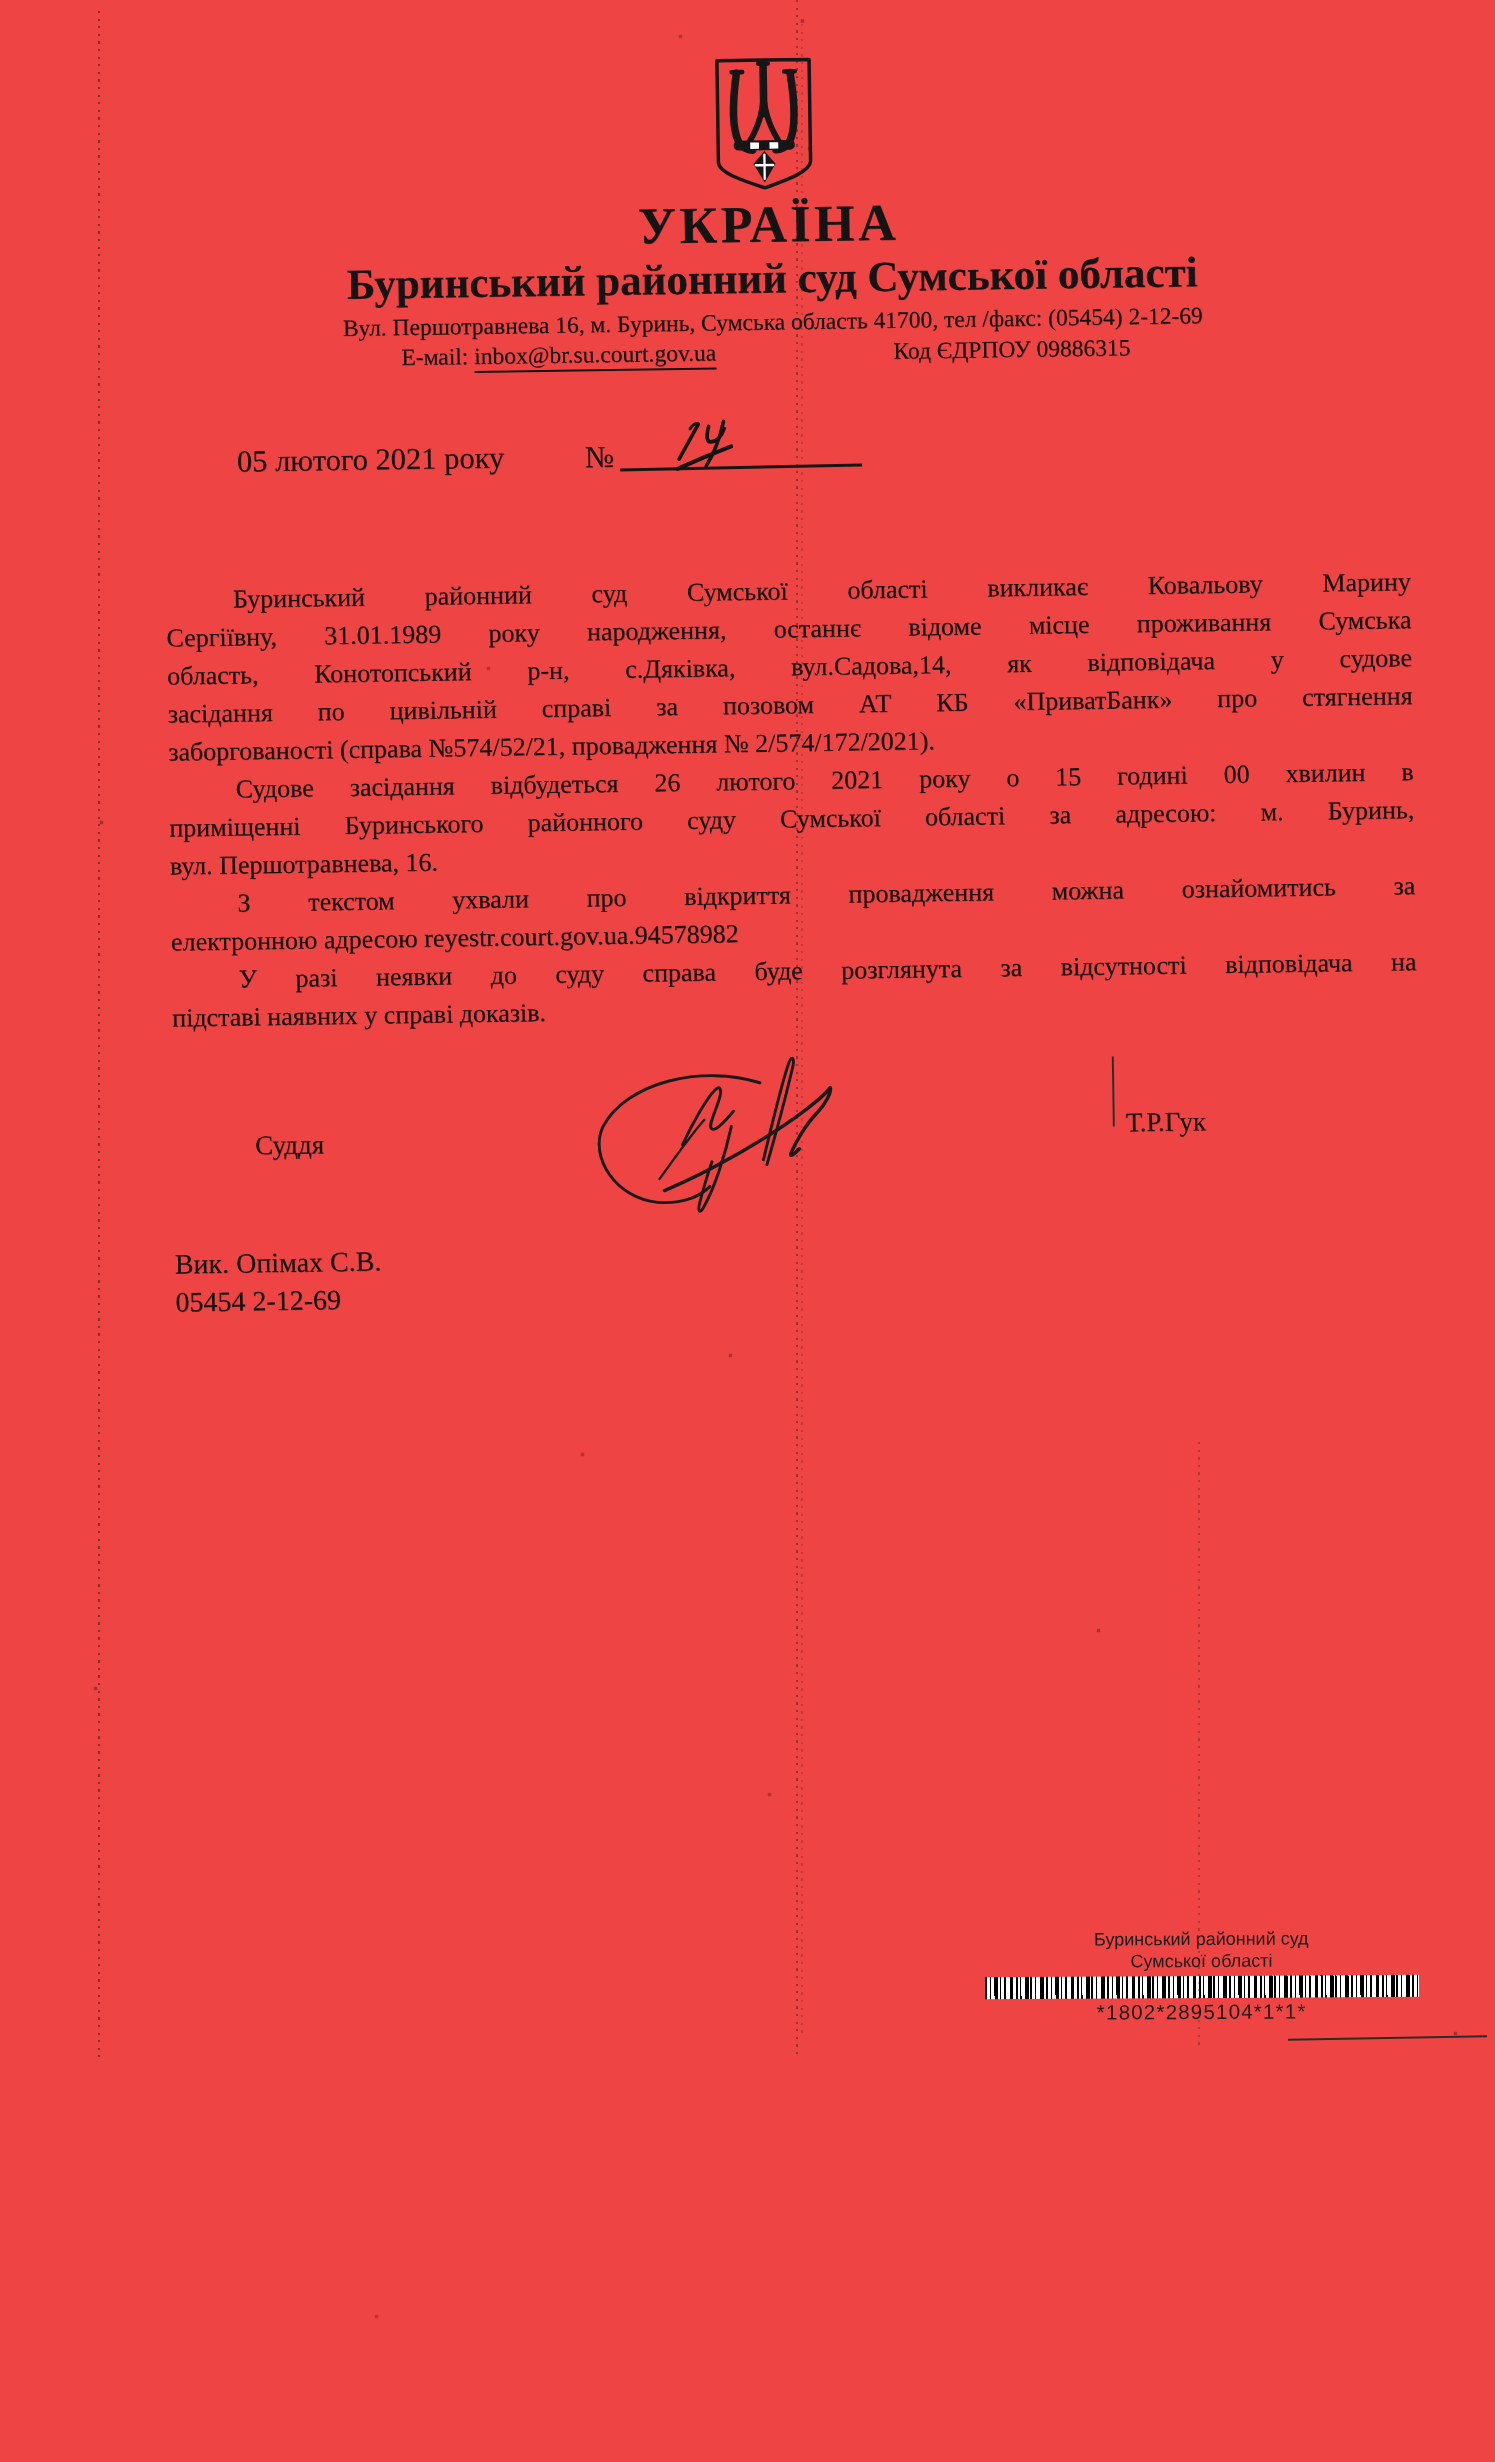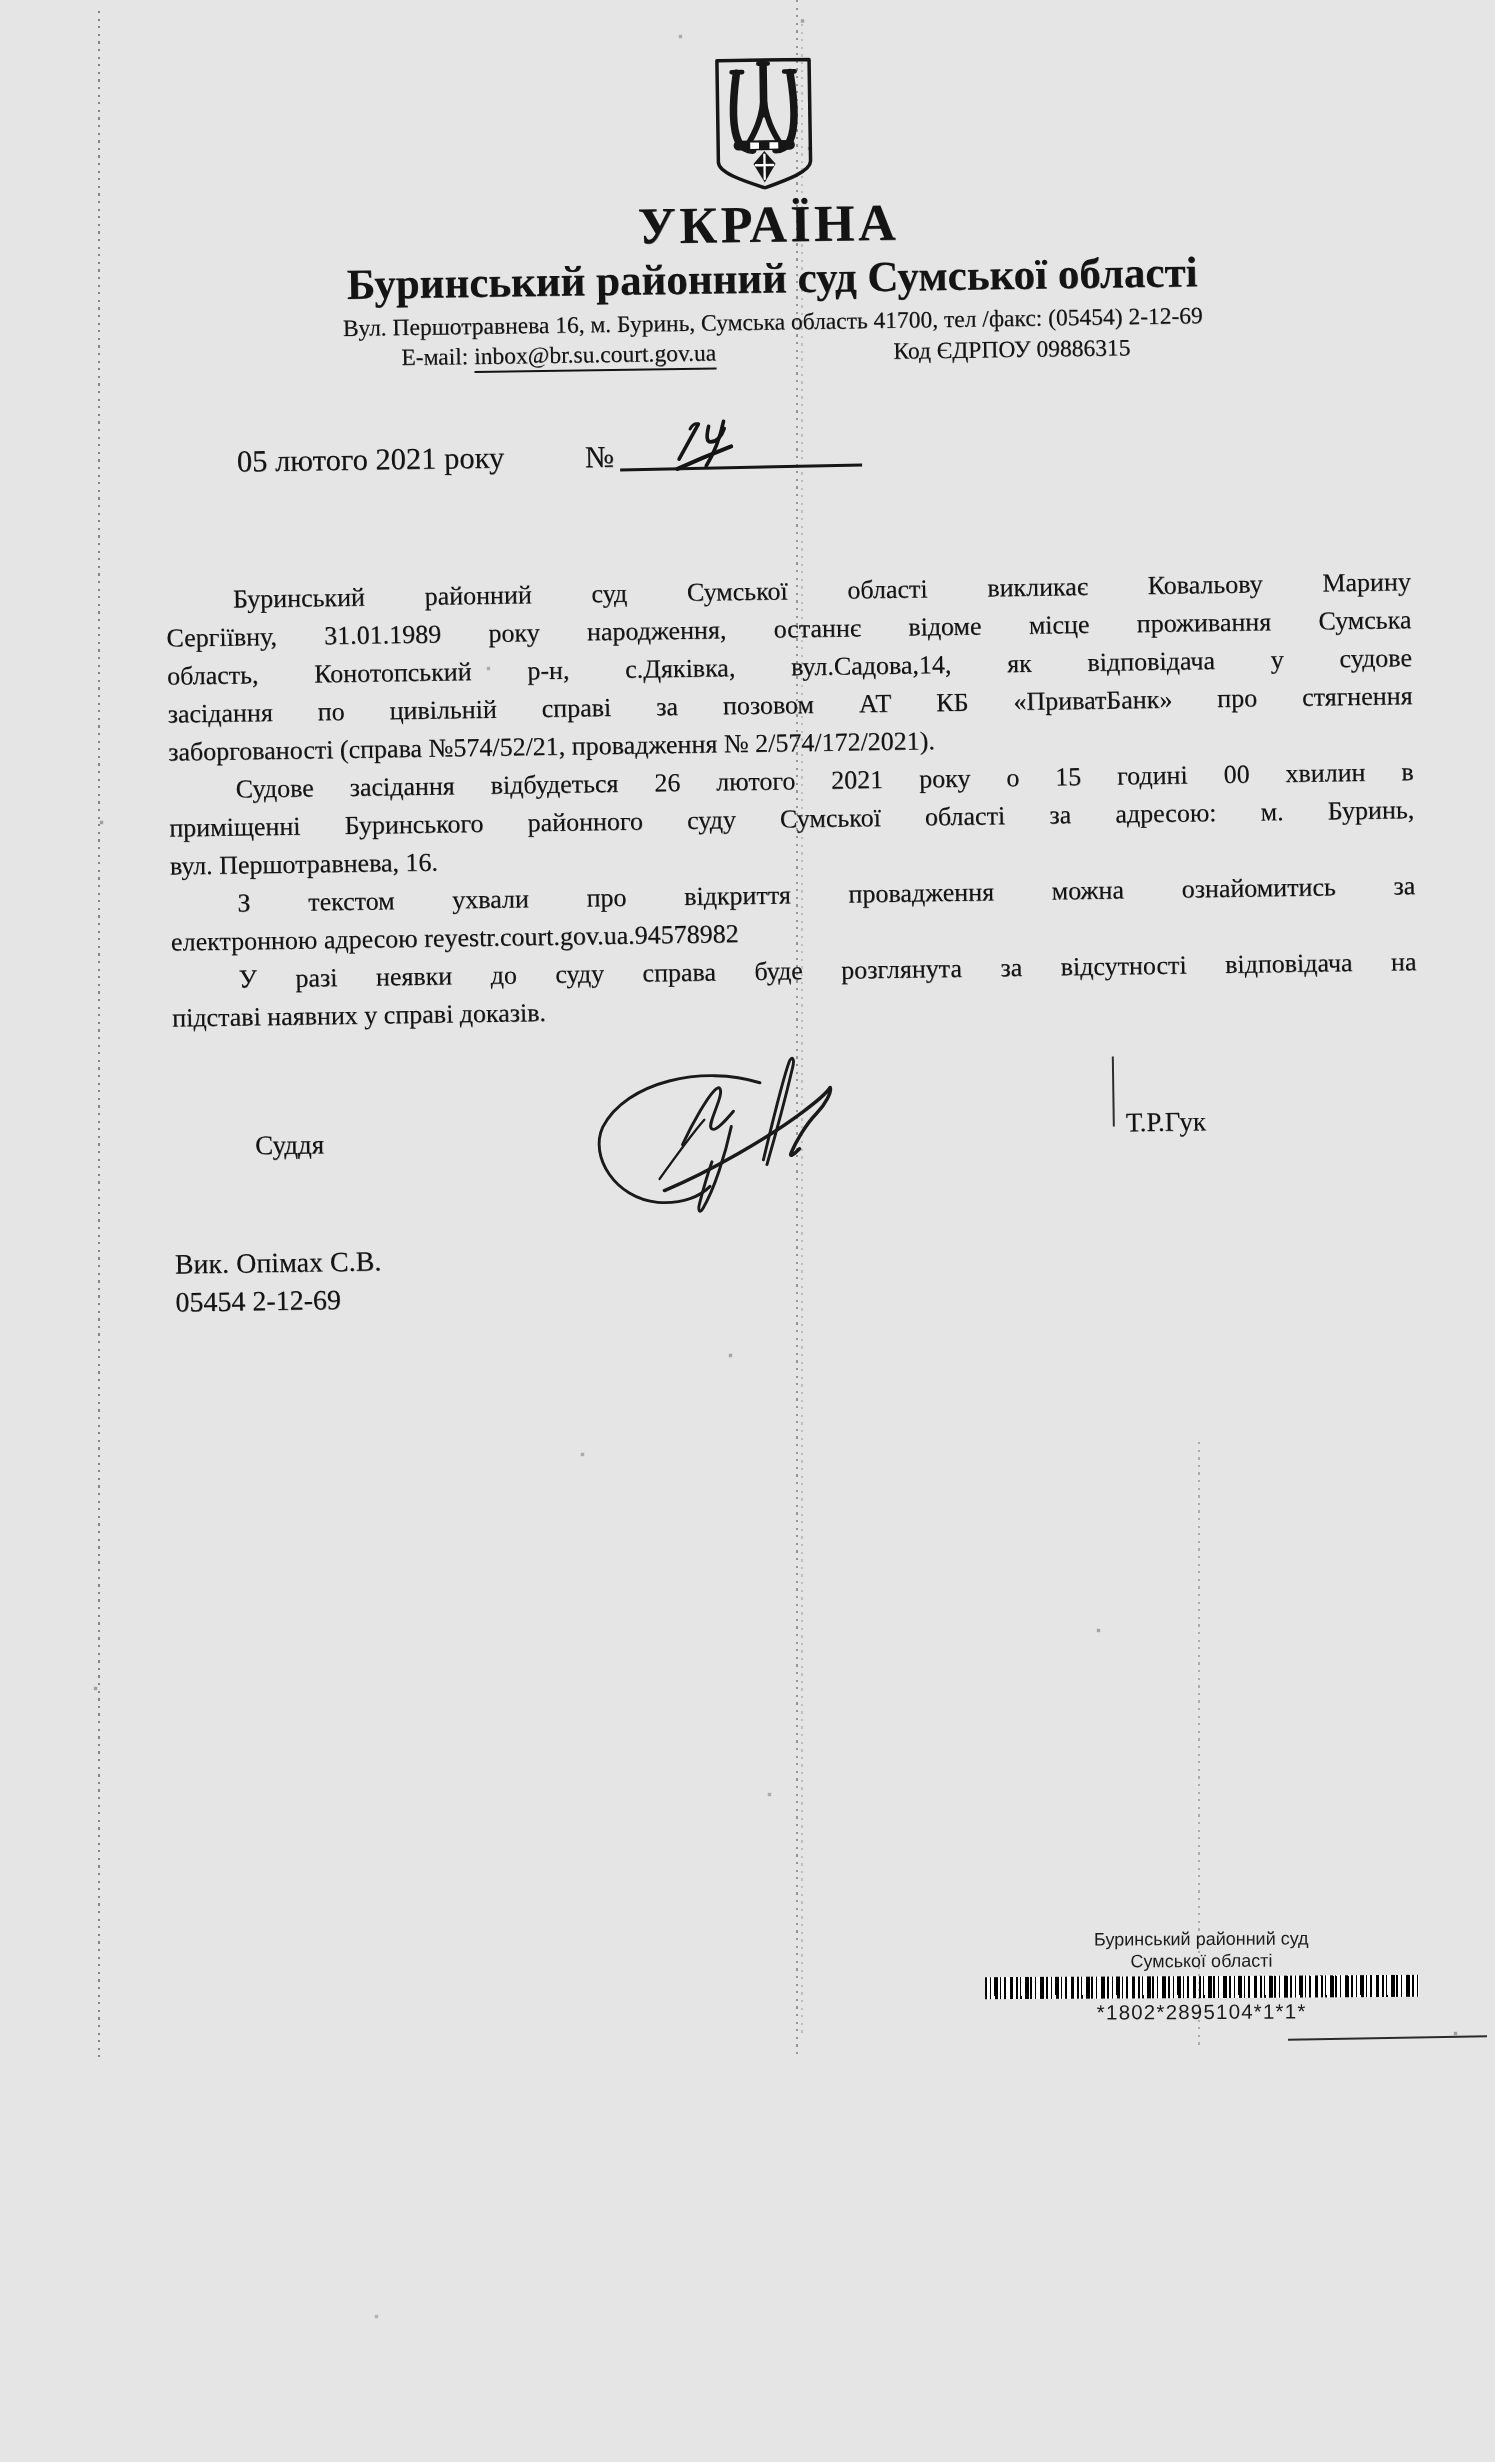--- a/index.html
+++ b/index.html
@@ -1,19 +1,19 @@
 <!DOCTYPE html>
 <html style="font-size:9.4px"><head>
 <meta charset="utf-8">
 <style>
   html,body{margin:0;padding:0;background:#ffffff;}
   #page{
     position:relative;
     width:1495px;height:2462px;
-    background:#e5e5e5;
+    background:#ef4444;
     overflow:hidden;
     font-family:"Liberation Serif","DejaVu Serif",serif;
     color:#141414;
   }
   
   #sheet{
     position:absolute;left:0;top:0;width:1495px;height:2462px;
     transform:rotate(-0.85deg);
     transform-origin:0 0;
   }

